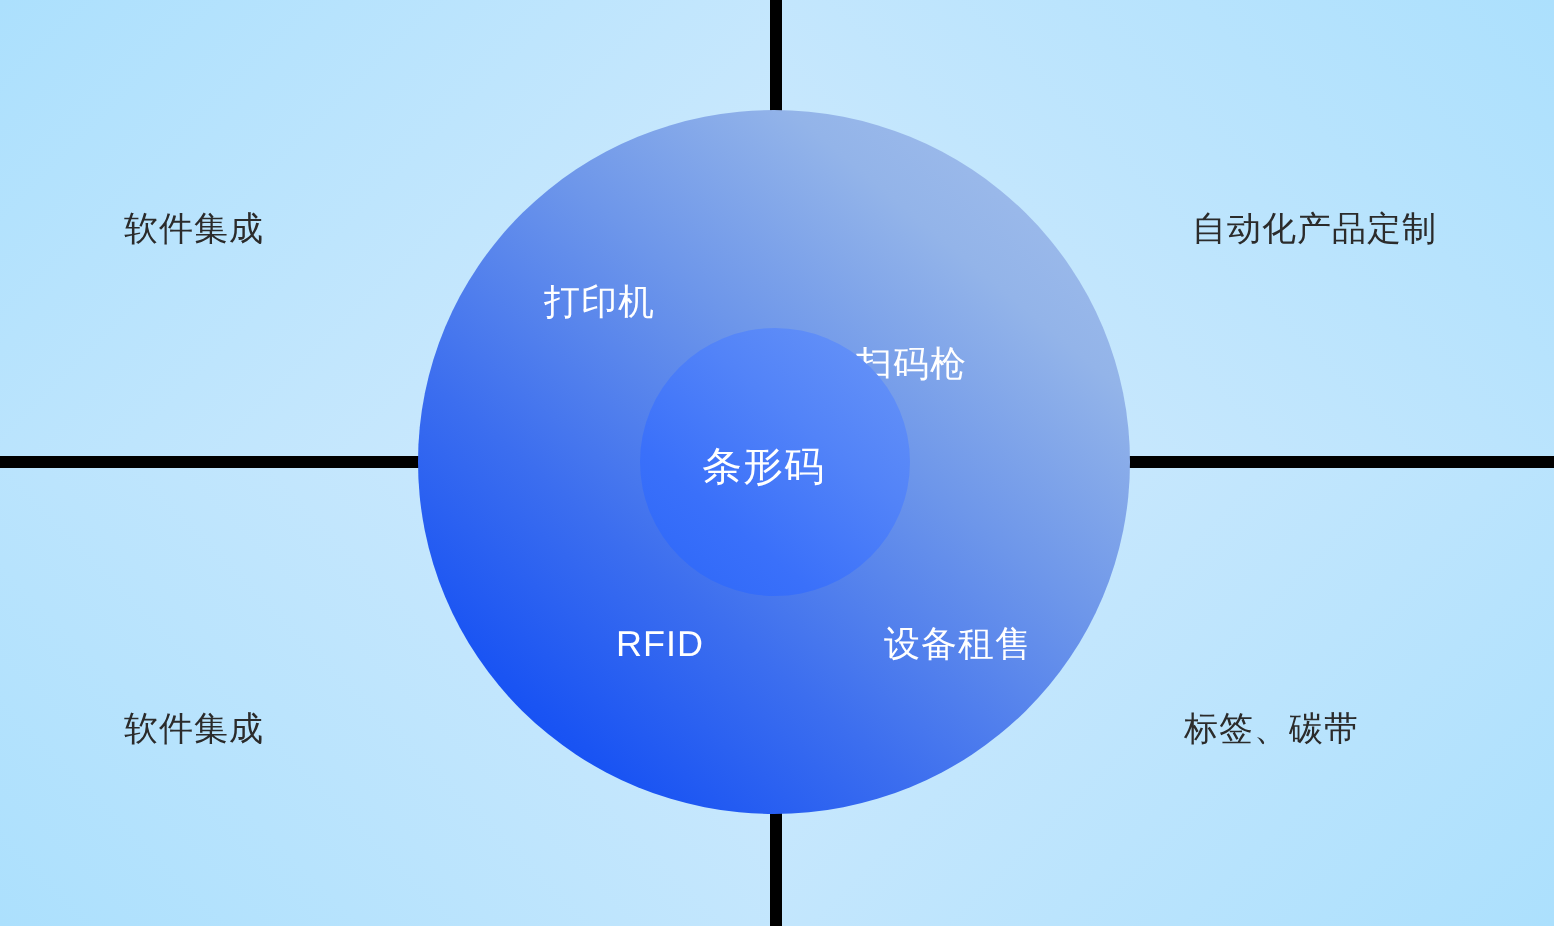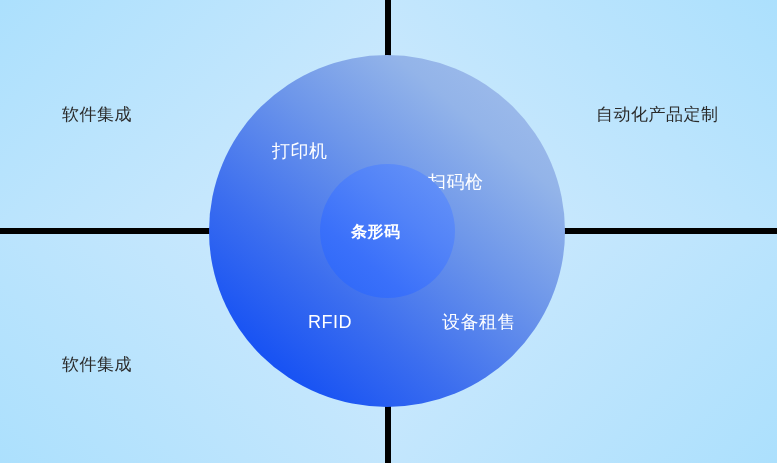--- a/index.html
+++ b/index.html
@@ -92,24 +92,23 @@
     color: #2b2b2b;
     letter-spacing: 0.5px;
     text-align: right;
   }
   .label-inner {
     font-size: 18px;
     color: #ffffff;
     letter-spacing: 0.5px;
   }
   .label-core {
-    font-size: 16px;
+    font-size: 20px;
     color: #ffffff;
     letter-spacing: 0.5px;
-    font-weight: bold;
   }
 
   
   .lbl-soft   { left: 62px;  top: 106px; }
   .lbl-auto   { left: 596px; top: 106px; }
   .lbl-equip  { left: 62px;  top: 356px; }
   .lbl-tag    { left: 592px; top: 356px; }
 
   
   .lbl-printer { left: 272px; top: 142px; }
@@ -126,20 +125,21 @@
 <div id="infographic">
 
   <div class="quad-tint tl"></div>
   <div class="quad-tint tr"></div>
   <div class="quad-tint bl"></div>
   <div class="quad-tint br"></div>
 
   <div class="label label-outer lbl-soft">软件集成</div>
   <div class="label label-outer lbl-auto">自动化产品定制</div>
   <div class="label label-outer lbl-equip">软件集成</div>
+  <div class="label label-outer lbl-tag">标签、碳带</div>
 
   <div class="axis axis-v"></div>
   <div class="axis axis-h"></div>
 
   <div class="circle-outer"></div>
 
   <div class="label label-inner lbl-printer">打印机</div>
   <div class="label label-inner lbl-scanner">扫码枪</div>
   <div class="label label-inner lbl-rfid">RFID</div>
   <div class="label label-inner lbl-rent">设备租售</div>

